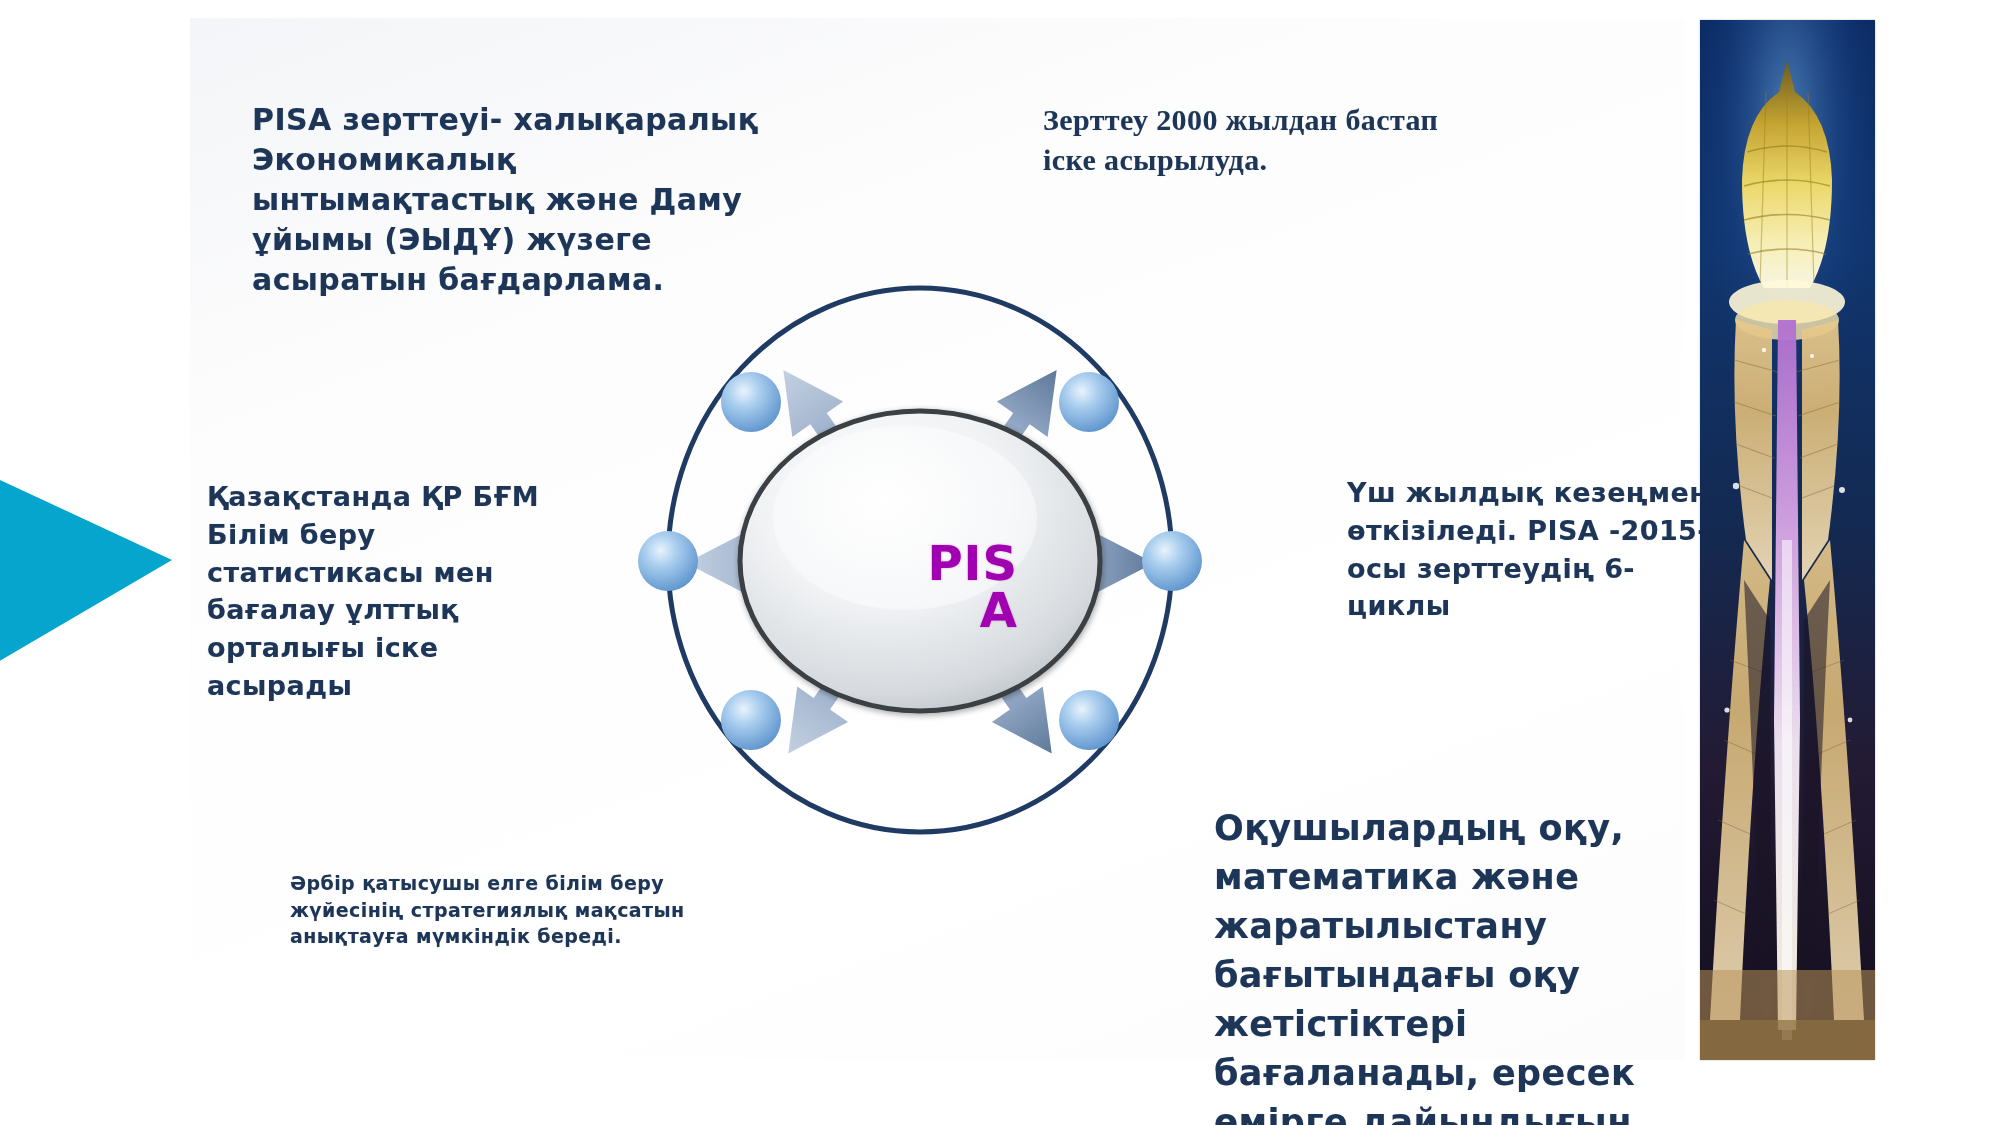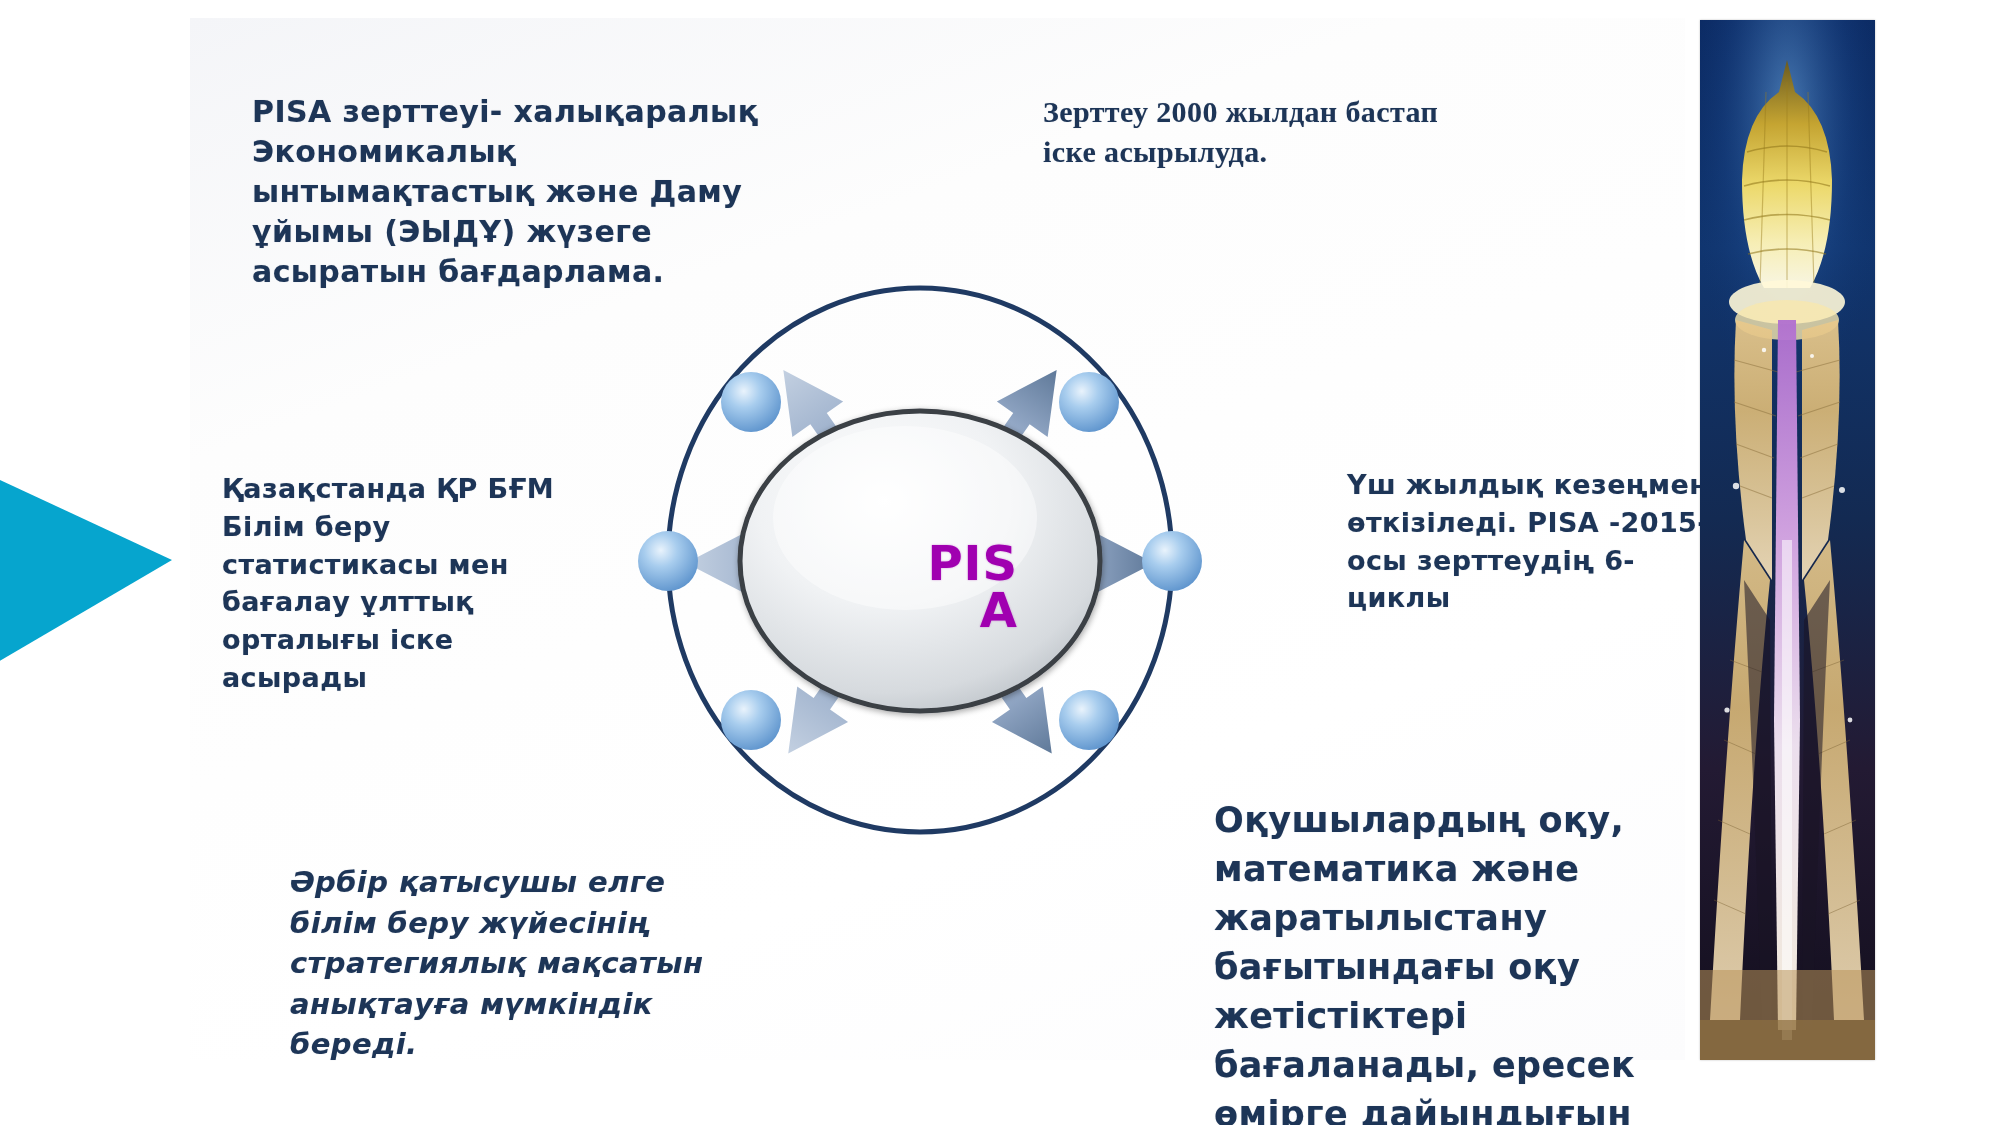--- a/index.html
+++ b/index.html
@@ -37,27 +37,28 @@
   }
 
   
   .txt {
     position: absolute;
     color: #1d3557;
     font-weight: 700;
     letter-spacing: 0.4px;
     white-space: pre-line;
     text-shadow: 0 0 1px rgba(29,53,87,.25);
+    margin-top: 8px;
   }
 
   #t-topleft  { left: 252px; top: 92px;  width: 520px; font-size: 30px;  line-height: 1.33; }
   #t-topright { left: 1043px; top: 92px; width: 430px; font-size: 30px;  line-height: 1.33; font-family: Liberation Serif, serif; }
-  #t-left     { left: 222px; top: 470px; width: 380px; font-size: 27px;  line-height: 1.40; }
+  #t-left     { left: 207px; top: 470px; width: 380px; font-size: 27px;  line-height: 1.40; }
   #t-right    { left: 1347px; top: 466px; width: 400px; font-size: 27px; line-height: 1.40; }
-  #t-botleft  { left: 290px; top: 862px; width: 460px; font-size: 29px;  line-height: 1.40; font-style: italic; }
+  #t-botleft  { left: 290px; top: 862px; width: 460px; font-size: 19px;  line-height: 1.40; }
   #t-botright { left: 1214px; top: 796px; width: 430px; font-size: 35px; line-height: 1.40; }
 
   
   #diagram {
     position: absolute;
     left: 560px;
     top: 280px;
     width: 720px;
     height: 560px;
   }

